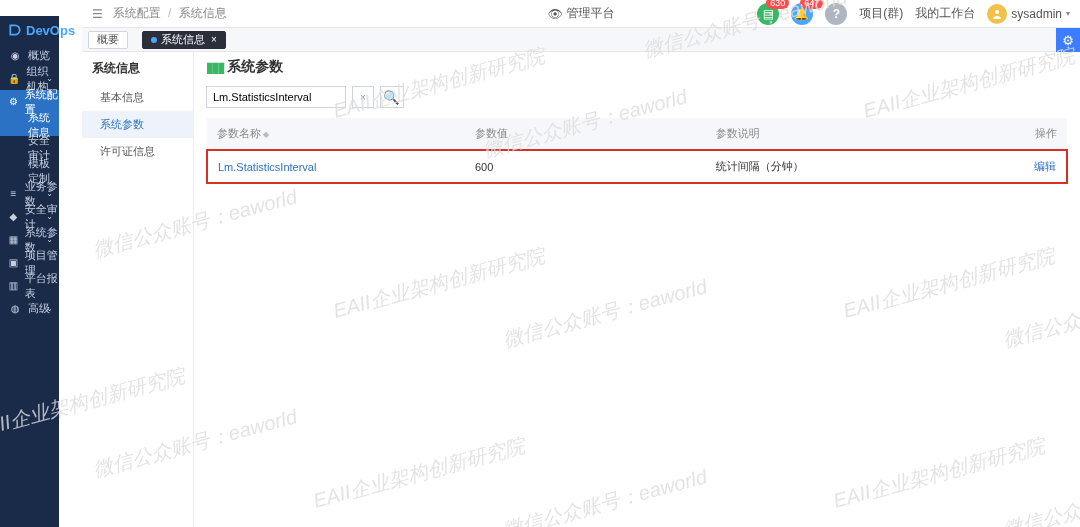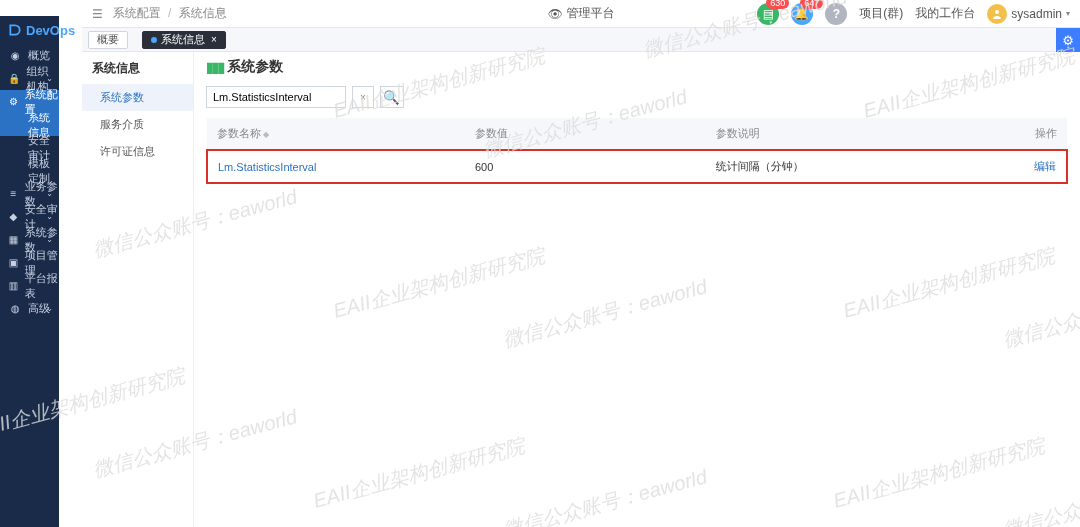--- a/index.html
+++ b/index.html
@@ -184,22 +184,22 @@
       <span>系统信息</span>
       <span class="close">×</span>
     </div>
   <div class="gear-btn">
       <span>⚙</span>
     </div>
 </div>
 
 <div class="innernav">
   <div class="title">系统信息</div>
+  <div class="item">基本信息</div>
   <div class="item active">系统参数</div>
-  <div class="item">服务介质</div>
   <div class="item">许可证信息</div>
 </div>
 
 <div class="main">
   <h2>
       <span class="bars">▮▮▮</span>
       <span>系统参数</span>
     </h2>
   <div class="searchrow">
     <input type="text" value="Lm.StatisticsInterval" style="">

